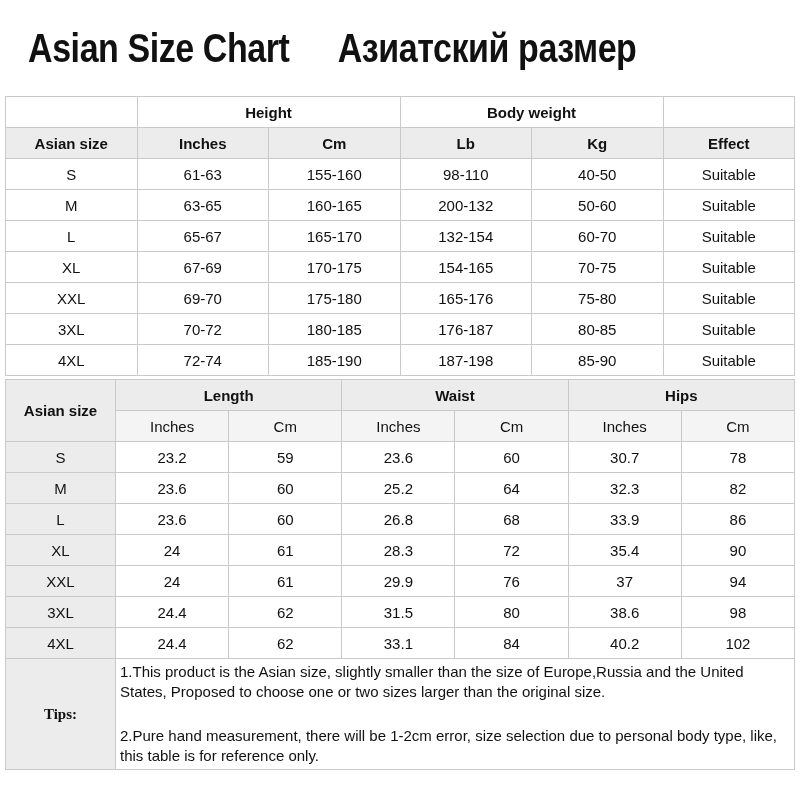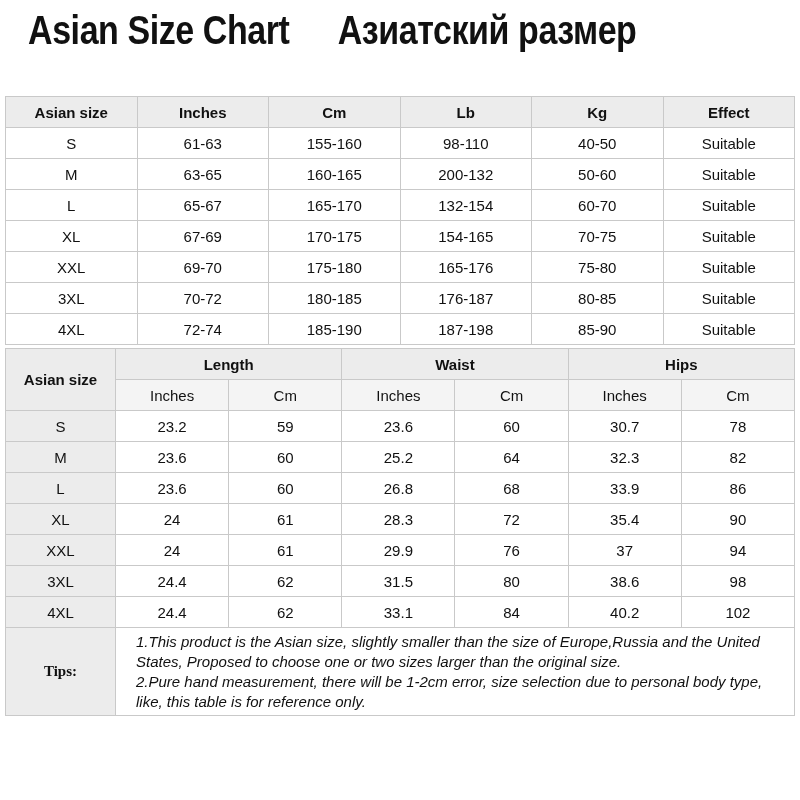--- a/index.html
+++ b/index.html
@@ -13,21 +13,21 @@
   * { box-sizing: border-box; }
   html, body {
     margin: 0; padding: 0;
     width: 800px; height: 800px;
     background: var(--bg);
     color: var(--text);
     font-family: "Liberation Sans", "DejaVu Sans", sans-serif;
   }
   .title-wrap {
     height: 96px;
-    padding: 8px 0 0 28px;
+    padding: 26px 0 0 28px;
     overflow: hidden;
   }
   .title {
     display: inline-block;
     font-size: 40px;
     font-weight: 700;
     white-space: nowrap;
     transform: scaleX(0.85);
     transform-origin: left center;
     letter-spacing: -0.5px;
@@ -55,26 +55,25 @@
   tr.chead th { background: var(--header-fill); }
   .t2 tr.ghead th { background: var(--header-fill); margin-top: 8px; }
   .t2 tr.unit td { background: var(--unit-fill); }
   .szcol { background: var(--header-fill); font-weight: 700; }
   .gap { height: 3px; }
 
   td.tips-label { background: var(--header-fill); font-weight: 700; font-family: Liberation Serif, serif; }
   tr.tips-row td { height: 88px; }
   td.tips-text {
     text-align: left;
-    padding: 3px 20px;
+    padding: 3px 4px;
     line-height: 20px;
-    font-style: italic;
   }
   .tips-text p { margin: 0; }
-  .tips-text p + p { margin-top: 0; }
+  .tips-text p + p { margin-top: 24px; }
 </style>
 </head>
 <body>
 
 <div class="title-wrap">
   <div class="title">
     <span>Asian Size Chart</span>
     <span class="ru">Азиатский размер</span>
   </div>
 </div>
@@ -82,20 +81,26 @@
 <table class="t t1">
   <colgroup>
       <col>
       <col>
       <col>
       <col>
       <col>
       <col>
     </colgroup>
   <tbody>
+  <tr class="ghead">
+    <td></td>
+    <th colspan="2">Height</th>
+    <th colspan="2">Body weight</th>
+    <td></td>
+  </tr>
   <tr class="chead">
     <th>Asian size</th>
     <th>Inches</th>
     <th>Cm</th>
     <th>Lb</th>
     <th>Kg</th>
     <th>Effect</th>
   </tr>
   <tr>
     <td>S</td>

